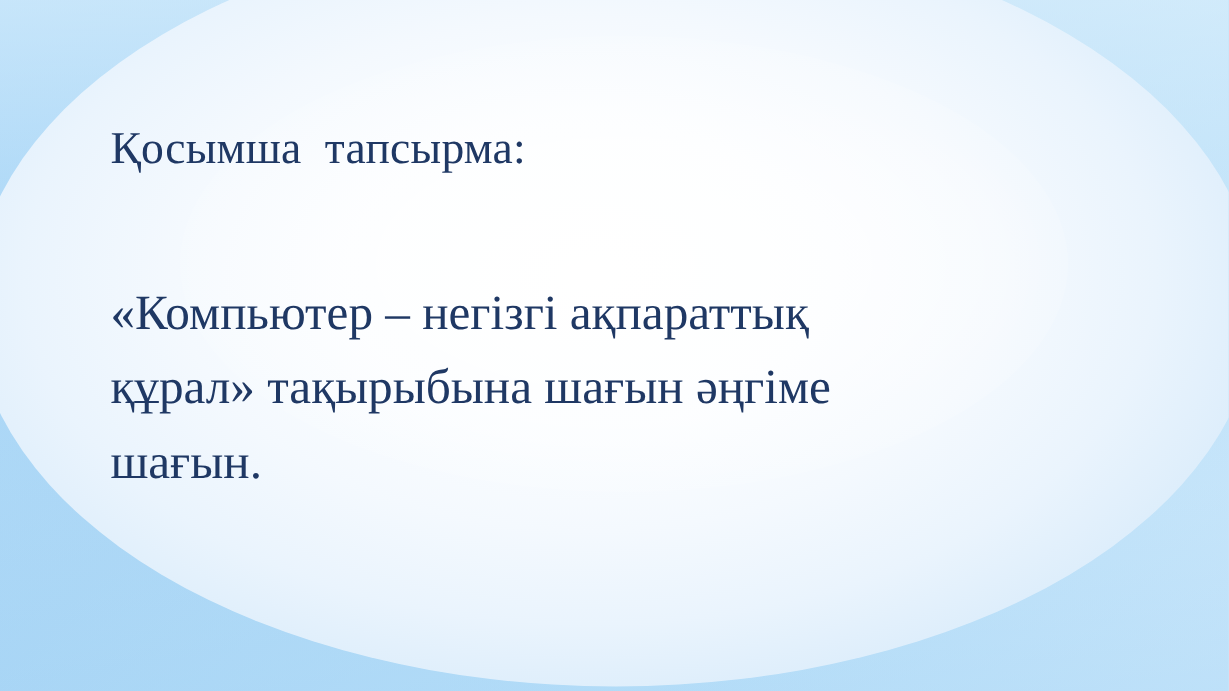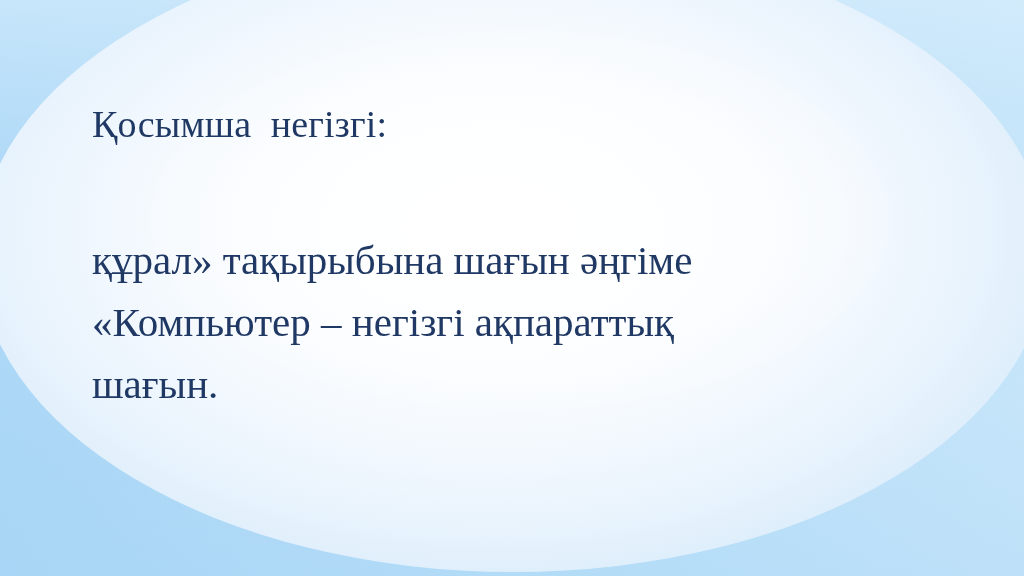--- a/index.html
+++ b/index.html
@@ -109,22 +109,22 @@
 
 <div class="slide">
 
   <div class="bg-base"></div>
   <div class="bg-tint"></div>
   <div class="bg-ellipse"></div>
   <div class="bg-bloom"></div>
 
   <div class="content">
 
-    <div class="heading-line">Қосымша  негізгі:</div>
+    <div class="heading-line">Қосымша  тапсырма:</div>
 
     <div class="body-block">
+      <div class="body-line">«Компьютер – негізгі ақпараттық</div>
       <div class="body-line">құрал» тақырыбына шағын әңгіме</div>
-      <div class="body-line">«Компьютер – негізгі ақпараттық</div>
       <div class="body-line">шағын.</div>
     </div>
 
   </div>
 </div>
 
 </body></html>

